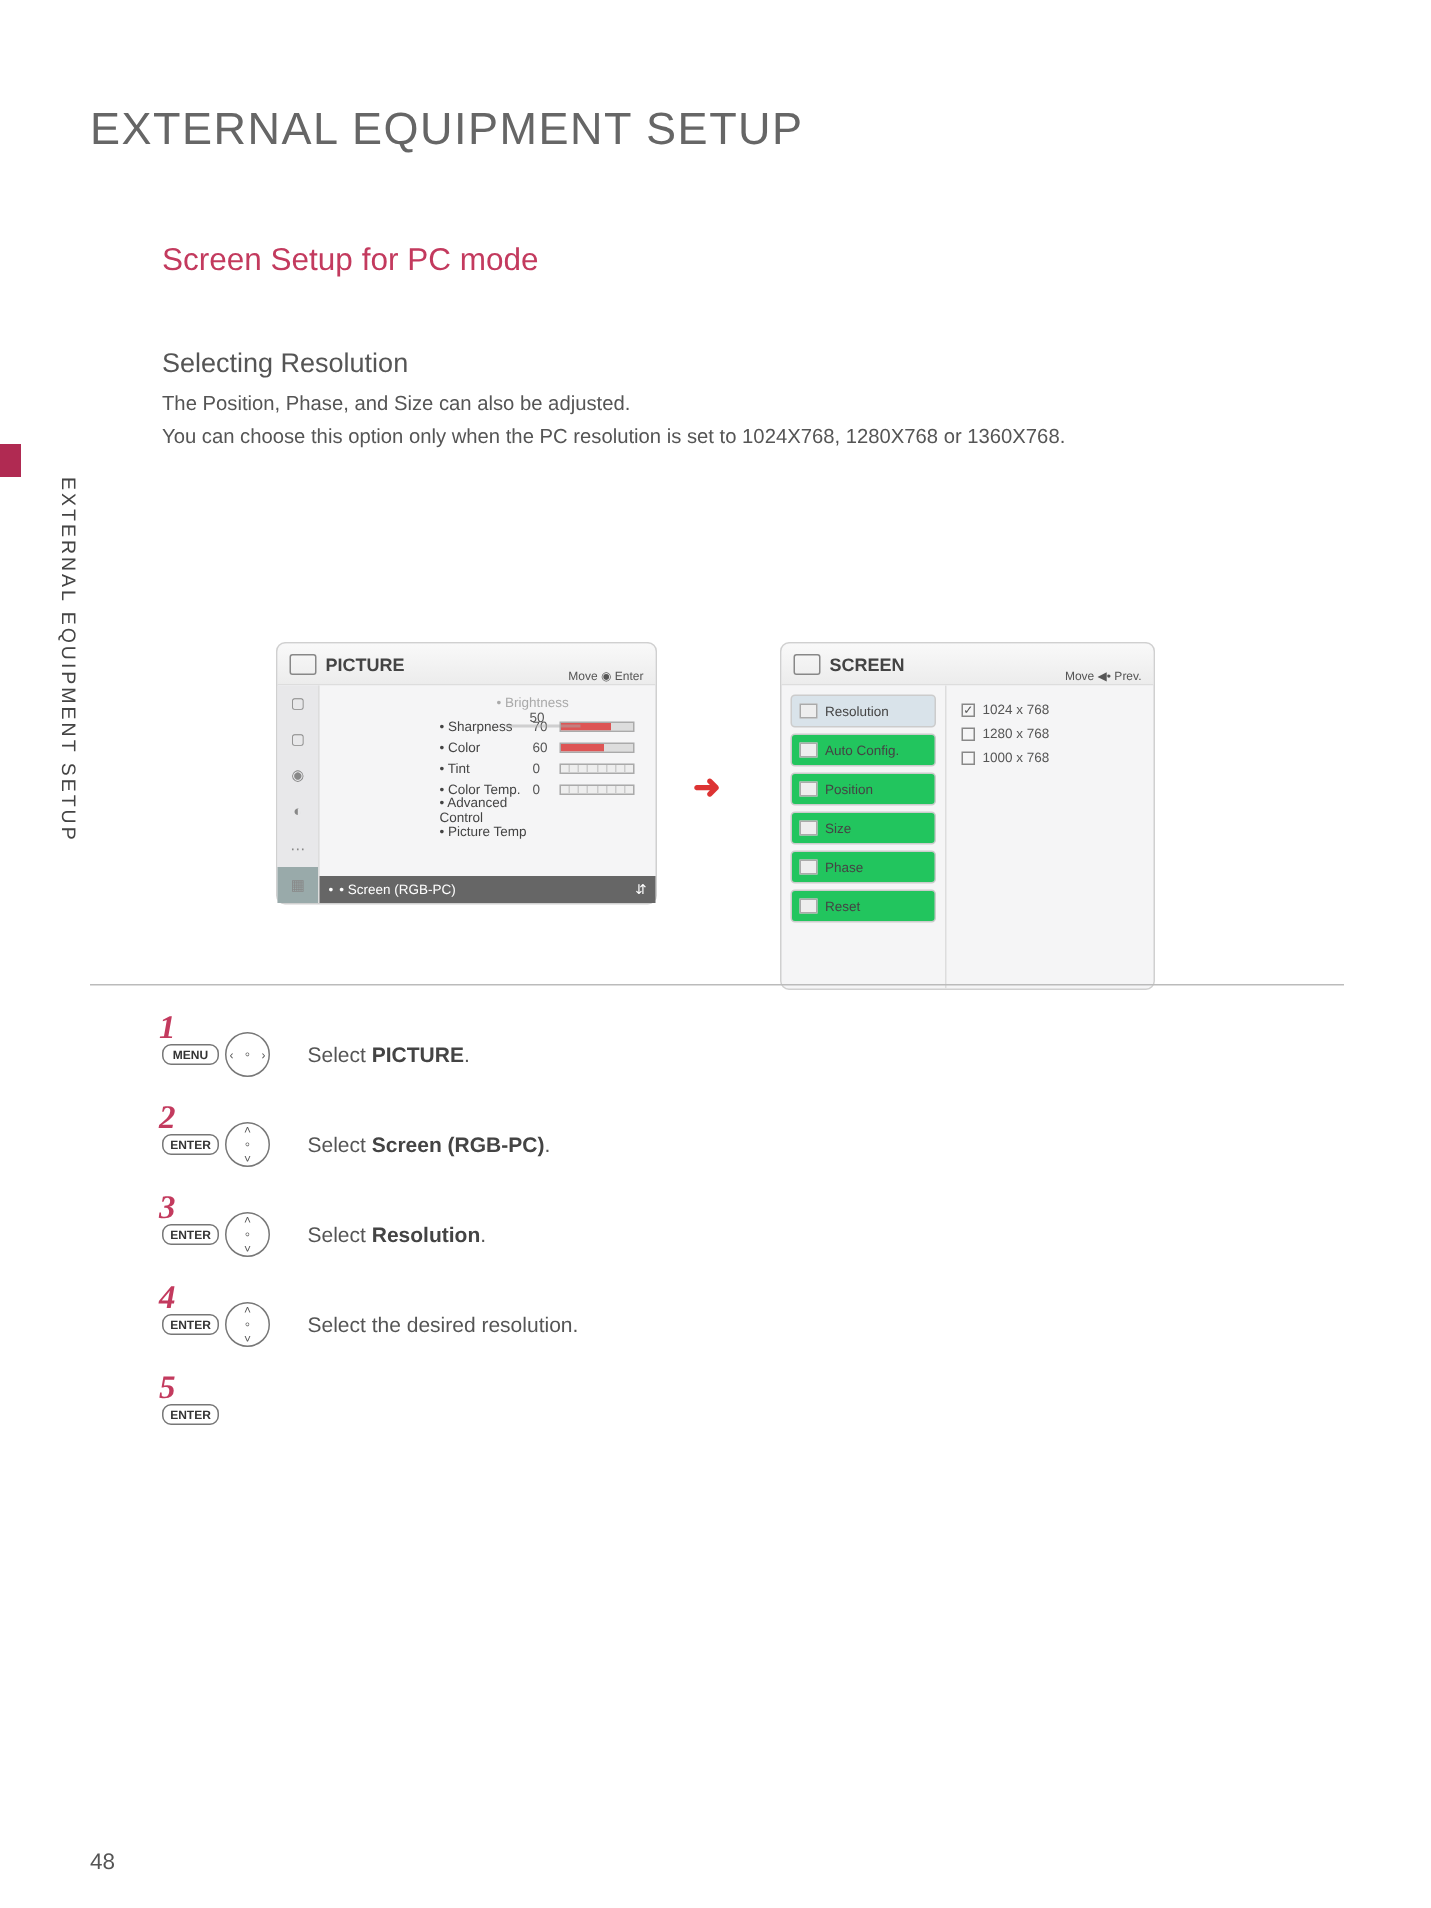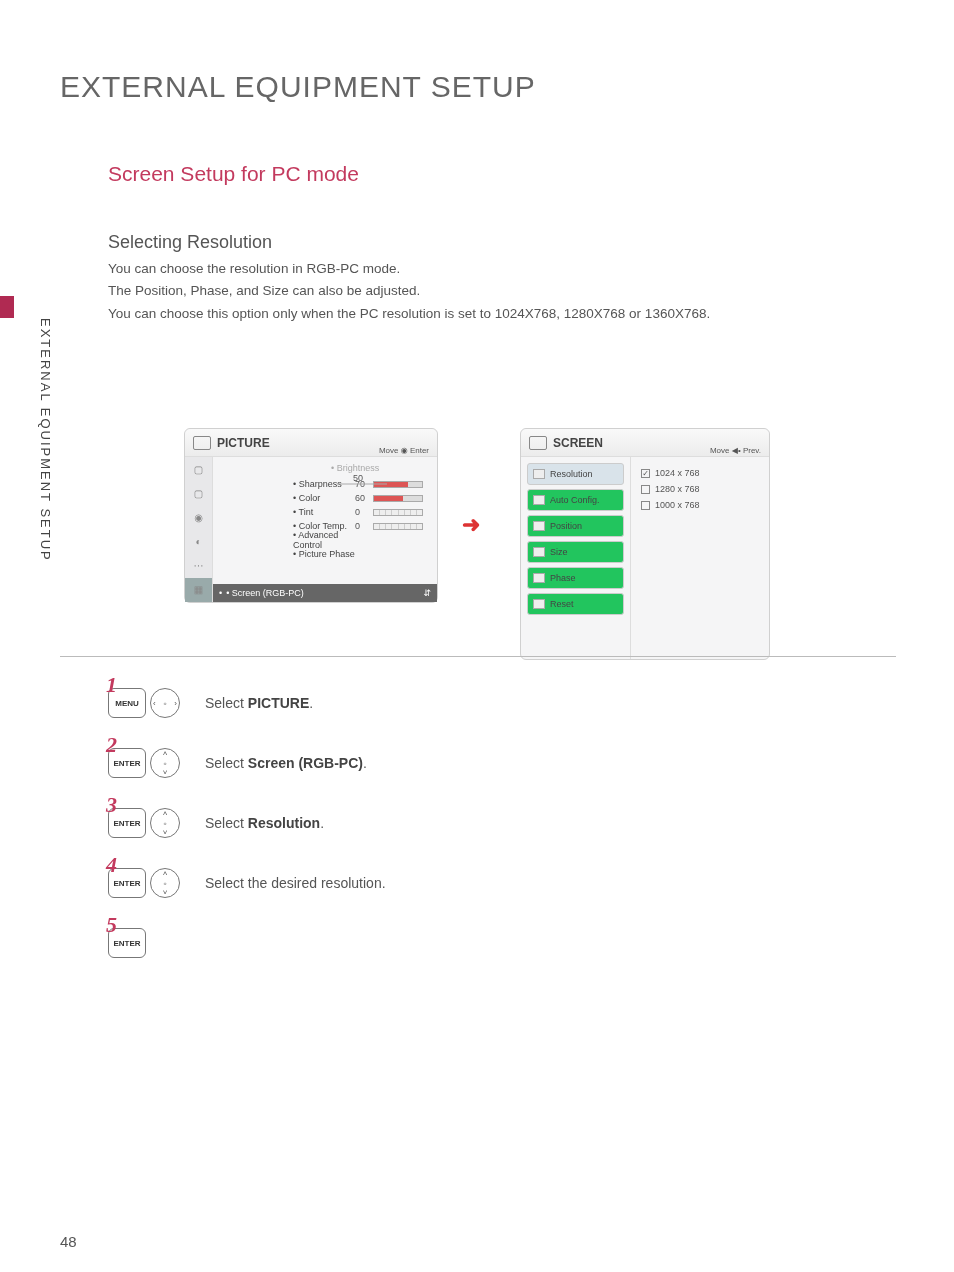--- a/index.html
+++ b/index.html
@@ -140,21 +140,21 @@
   .step-num {
     position: absolute;
     font-family: Georgia, serif; font-style: italic;
     font-size: 22px; color: #c33a5e; font-weight: bold;
     transform: translate(-2px, -18px);
   }
   .cluster { display:flex; align-items:center; gap:4px; margin-right: 14px; }
   .rc-btn {
     display:inline-flex; align-items:center; justify-content:center;
     border: 1.5px solid #777; border-radius: 6px;
-    height: 30px; min-width: 38px; padding: 0 4px;
+    height: 14px; min-width: 38px; padding: 0 4px;
     font-size: 8px; font-weight: bold; color:#333;
     background:#fff;
   }
   .dpad {
     width:30px; height:30px; border:1.5px solid #777; border-radius:50%;
     display:flex; align-items:center; justify-content:center; position:relative;
     background:#fff;
   }
   .dpad::before { content:"◦"; font-size:10px; color:#555;}
   .dpad .arL,.dpad .arR,.dpad .arU,.dpad .arD{
@@ -169,21 +169,20 @@
 </head>
 <body>
 
 <div class="side-tab"></div>
 <div class="side-text">EXTERNAL EQUIPMENT SETUP</div>
 
 <div class="page-title">EXTERNAL EQUIPMENT SETUP</div>
 <div class="subtitle">Screen Setup for PC mode</div>
 <div class="section-h">Selecting Resolution</div>
 <div class="body-text">
-  <div>You can choose the resolution in RGB-PC mode.</div>
   <div>The Position, Phase, and Size can also be adjusted.</div>
   <div>You can choose this option only when the PC resolution is set to 1024X768, 1280X768 or 1360X768.</div>
 </div>
 
 <div class="osd osd-left">
   <div class="osd-header">
     <span class="hicon"></span>
     <span class="htitle">PICTURE</span>
     <span class="hnav">Move   ◉ Enter</span>
   </div>
@@ -238,21 +237,21 @@
               <span></span>
               <span></span>
               <span></span>
               <span></span>
             </span>
           </div>
           <div class="pic-item">
             <span class="plabel">• Advanced Control</span>
           </div>
           <div class="pic-item">
-            <span class="plabel">• Picture Phase</span>
+            <span class="plabel">• Picture Temp</span>
           </div>
         </div>
       <div class="row-dark">
         <span class="rdot">•</span>
         <span>• Screen (RGB-PC)</span>
         <span class="rarrows">⇵</span>
       </div>
     </div>
   </div>
 </div>

